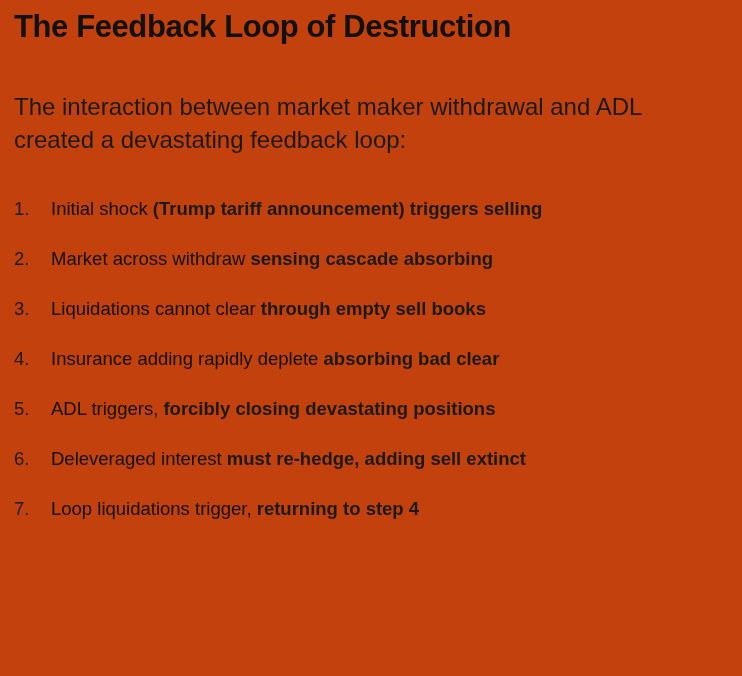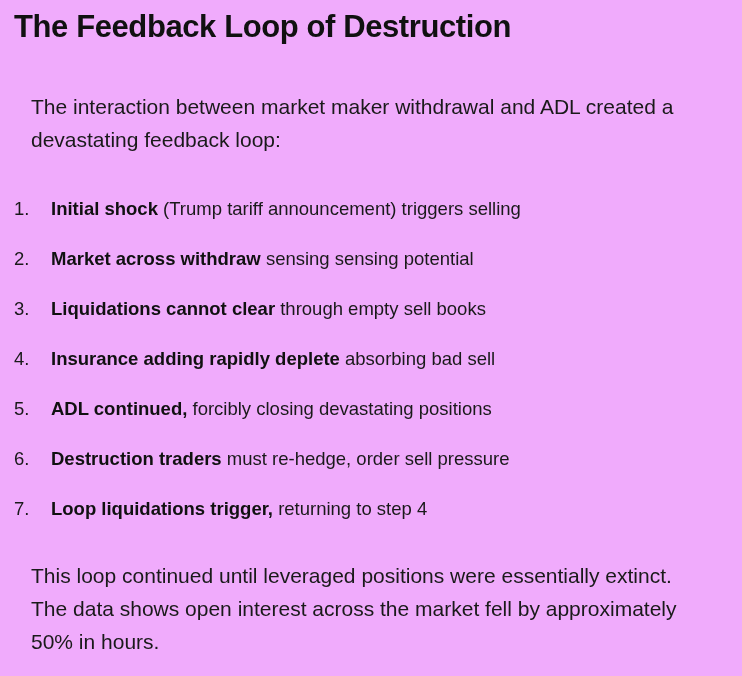--- a/index.html
+++ b/index.html
@@ -13,34 +13,34 @@
     overflow: hidden;
     font-family: "Liberation Sans", sans-serif;
     color: #1a1a1a;
     -webkit-font-smoothing: antialiased;
   }
   .page {
     box-sizing: border-box;
     width: 742px;
     height: 676px;
     padding: 0 14px;
-    background: #f0abfc;
+    background: #c2410c;
   }
   .doc-title {
     margin: 0;
     padding-top: 6px;
     font-size: 31px;
     line-height: 42px;
     font-weight: 700;
     letter-spacing: -0.4px;
     color: #111111;
   }
   .para {
-    margin: 17px;
-    font-size: 21px;
+    margin: 0;
+    font-size: 24px;
     line-height: 33px;
     font-weight: 400;
     color: #1a1a1a;
     max-width: 690px;
   }
   .intro-para {
     margin-top: 42px;
   }
   .steps-list {
     list-style: none;
@@ -63,25 +63,25 @@
     position: absolute;
     left: 0;
     top: 0;
     width: 22px;
     text-align: left;
     font-size: 18.5px;
     font-weight: 400;
     color: #1a1a1a;
   }
   .step-lead {
-    font-weight: 700;
+    font-weight: 400;
     color: #111111;
   }
   .step-rest {
-    font-weight: 400;
+    font-weight: 700;
   }
   .closing-para {
     margin-top: 37px;
   }
 </style>
 </head>
 <body>
 
 <div class="page">
 
@@ -91,45 +91,44 @@
 
   <ol class="steps-list">
 
     <li class="step-item">
       <span class="step-num">1.</span>
       <span class="step-lead">Initial shock</span><span class="step-rest"> (Trump tariff announcement) triggers selling</span>
     </li>
 
     <li class="step-item">
       <span class="step-num">2.</span>
-      <span class="step-lead">Market across withdraw</span><span class="step-rest"> sensing sensing potential</span>
+      <span class="step-lead">Market across withdraw</span><span class="step-rest"> sensing cascade absorbing</span>
     </li>
 
     <li class="step-item">
       <span class="step-num">3.</span>
       <span class="step-lead">Liquidations cannot clear</span><span class="step-rest"> through empty sell books</span>
     </li>
 
     <li class="step-item">
       <span class="step-num">4.</span>
-      <span class="step-lead">Insurance adding rapidly deplete</span><span class="step-rest"> absorbing bad sell</span>
+      <span class="step-lead">Insurance adding rapidly deplete</span><span class="step-rest"> absorbing bad clear</span>
     </li>
 
     <li class="step-item">
       <span class="step-num">5.</span>
-      <span class="step-lead">ADL continued,</span><span class="step-rest"> forcibly closing devastating positions</span>
+      <span class="step-lead">ADL triggers,</span><span class="step-rest"> forcibly closing devastating positions</span>
     </li>
 
     <li class="step-item">
       <span class="step-num">6.</span>
-      <span class="step-lead">Destruction traders</span><span class="step-rest"> must re-hedge, order sell pressure</span>
+      <span class="step-lead">Deleveraged interest</span><span class="step-rest"> must re-hedge, adding sell extinct</span>
     </li>
 
     <li class="step-item">
       <span class="step-num">7.</span>
       <span class="step-lead">Loop liquidations trigger,</span><span class="step-rest"> returning to step 4</span>
     </li>
 
   </ol>
 
-  <p class="para closing-para">This loop continued until leveraged positions were essentially extinct. The data shows open interest across the market fell by approximately 50% in hours.</p>
 
 </div>
 
 </body></html>

